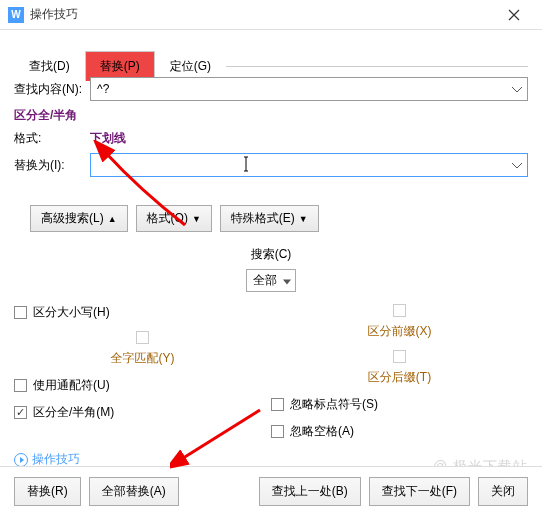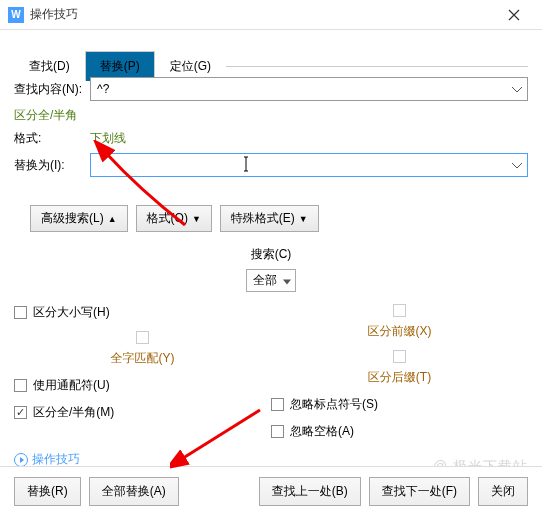--- a/index.html
+++ b/index.html
@@ -8,25 +8,25 @@
 .titlebar { height: 30px; display: flex; align-items: center; padding: 0 8px; border-bottom: 1px solid #e0e0e0; }
 .titlebar-icon { width: 16px; height: 16px; background: #4a9eff; margin-right: 6px; display: flex; align-items: center; justify-content: center; color: #fff; font-size: 10px; font-weight: bold; }
 .titlebar-title { flex: 1; color: #333; }
 .titlebar-close { width: 40px; height: 28px; display: flex; align-items: center; justify-content: center; cursor: pointer; }
 .titlebar-close svg { width: 12px; height: 12px; }
 
 .content { padding: 6px 14px; }
 
 .tabs { display: flex; border-bottom: 1px solid #ccc; margin-bottom: 10px; }
 .tab { padding: 6px 14px; cursor: pointer; border: 1px solid transparent; border-bottom: none; position: relative; top: 15px; background: #fff; }
-.tab.active { border-color: #ccc; background: #0369a1; }
+.tab.active { border-color: #ccc; background: #ef4444; }
 
 .row { display: flex; align-items: center; margin-bottom: 6px; }
 .row-label { width: 76px; color: #000000; }
-.row-value { flex: 1; color: #4d7c0f; }
+.row-value { flex: 1; color: #701a75; font-weight: bold; }
 
 .input-wrap { flex: 1; position: relative; }
 .text-input { width: 100%; height: 24px; border: 1px solid #999; padding: 0 24px 0 6px; outline: none; }
 .input-chevron { position: absolute; right: 6px; top: 50%; transform: translateY(-50%); pointer-events: none; }
 
 .btn-row { display: flex; gap: 8px; margin: 28px 0 14px 16px; }
 .dropdown-btn { border: 1px solid #aaa; background: linear-gradient(#f8f8f8, #e8e8e8); padding: 4px 10px; display: flex; align-items: center; gap: 4px; cursor: pointer; }
 .dropdown-btn .arrow { font-size: 9px; }
 
 .search-scope { display: flex; align-items: center; gap: 6px; margin-bottom: 12px; flex-direction: column; }

